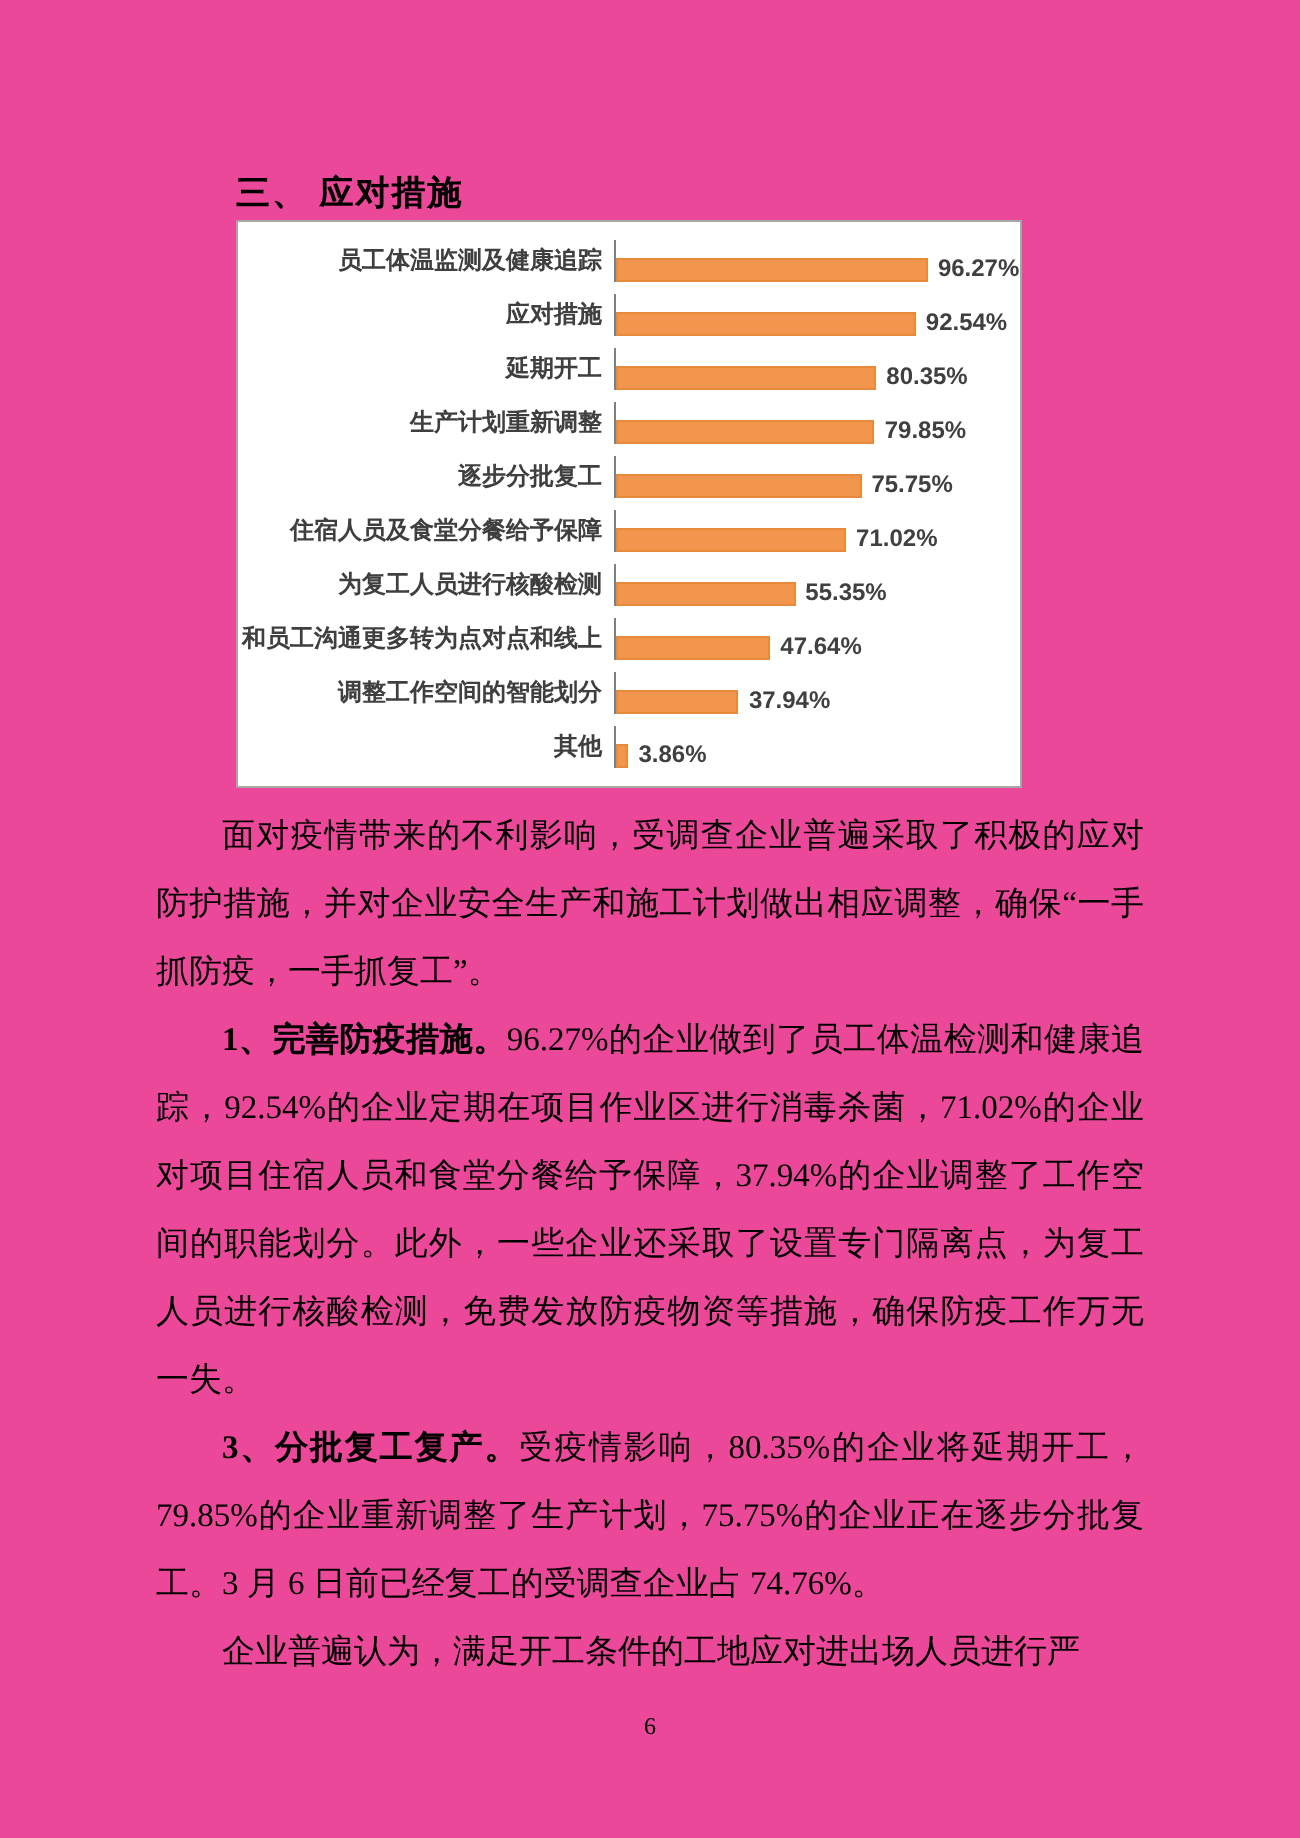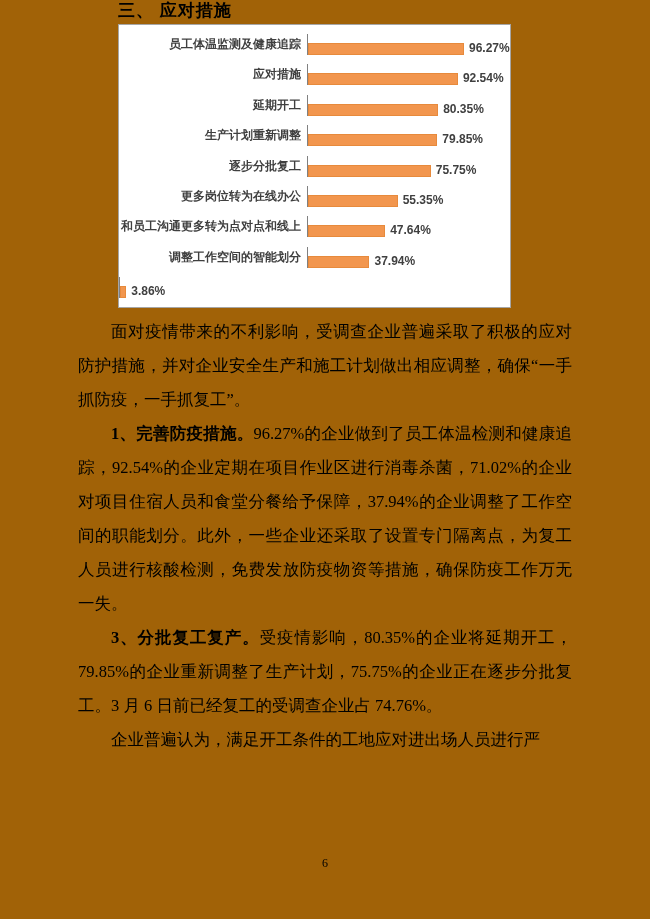--- a/index.html
+++ b/index.html
@@ -1,24 +1,25 @@
 <!DOCTYPE html>
 <html><head>
 <meta charset="utf-8">
 <style>
   html, body { margin: 0; padding: 0; background: #ffffff; }
   .page {
     position: relative;
     width: 650px;
     height: 919px;
-    background: #a16207;
+    background: #ec4899;
     font-family: "Liberation Serif", serif;
     color: #000000;
     overflow: hidden;
     box-sizing: border-box;
+    padding-top: 86px;
   }
   .section-heading {
     margin: 0 0 0 118px;
     font-family: "Liberation Sans", sans-serif;
     font-size: 17px;
     font-weight: bold;
     letter-spacing: 1px;
     line-height: 22px;
   }
   
@@ -139,41 +140,49 @@
           </div>
         </div>
         <div class="chart-row">
           <span class="chart-label">逐步分批复工</span>
           <div class="chart-plot">
             <div class="chart-bar" style="width: 122.715px; background: rgb(242, 150, 78);"></div>
             <span class="chart-value">75.75%</span>
           </div>
         </div>
         <div class="chart-row">
-          <span class="chart-label">更多岗位转为在线办公</span>
+          <span class="chart-label">住宿人员及食堂分餐给予保障</span>
+          <div class="chart-plot">
+            <div class="chart-bar" style="width: 115.052px; background: rgb(242, 150, 78);"></div>
+            <span class="chart-value">71.02%</span>
+          </div>
+        </div>
+        <div class="chart-row">
+          <span class="chart-label">为复工人员进行核酸检测</span>
           <div class="chart-plot">
             <div class="chart-bar" style="width: 89.667px; background: rgb(242, 150, 78);"></div>
             <span class="chart-value">55.35%</span>
           </div>
         </div>
         <div class="chart-row">
           <span class="chart-label">和员工沟通更多转为点对点和线上</span>
           <div class="chart-plot">
             <div class="chart-bar" style="width: 77.1768px; background: rgb(242, 150, 78);"></div>
             <span class="chart-value">47.64%</span>
           </div>
         </div>
         <div class="chart-row">
           <span class="chart-label">调整工作空间的智能划分</span>
           <div class="chart-plot">
             <div class="chart-bar" style="width: 61.4628px; background: rgb(242, 150, 78);"></div>
             <span class="chart-value">37.94%</span>
           </div>
         </div>
         <div class="chart-row">
+          <span class="chart-label">其他</span>
           <div class="chart-plot">
             <div class="chart-bar" style="width: 6.2532px; background: rgb(242, 150, 78);"></div>
             <span class="chart-value">3.86%</span>
           </div>
         </div>
       </div>
   </figure>
 
   <div class="body-text" id="body-text">
       <p><span class="run">面对疫情带来的不利影响，受调查企业普遍采取了积极的应对防护措施，并对企业安全生产和施工计划做出相应调整，确保“一手抓防疫，一手抓复工”。</span></p>

